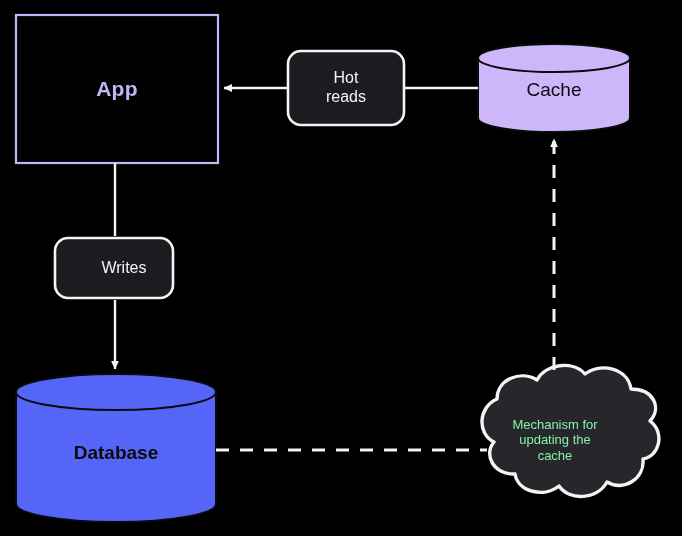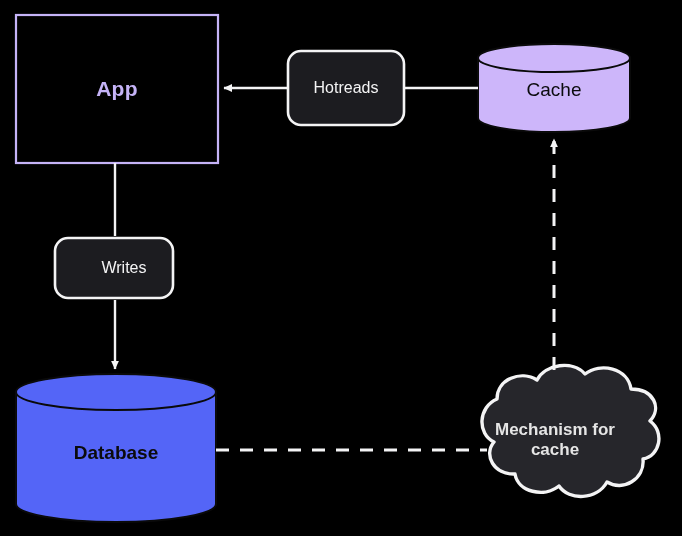--- a/index.html
+++ b/index.html
@@ -52,23 +52,23 @@
     font-size: 19px;
     font-weight: normal;
     color: #0b0b0d;
   }
   .edge-text {
     font-size: 16px;
     font-weight: normal;
     color: #f4f4f5;
   }
   .cloud-text {
-    font-size: 17px;
-    font-weight: bold;
-    color: #e5e5e5;
+    font-size: 13px;
+    font-weight: normal;
+    color: #86efac;
   }
 </style>
 </head>
 <body>
 
 <div id="diagram-root">
 
   <svg id="diagram-svg" viewBox="0 0 682 536">
     <defs>
       <marker id="arrow-white" markerWidth="9" markerHeight="9" refX="8" refY="4.5" orient="auto" markerUnits="userSpaceOnUse">
@@ -118,23 +118,24 @@
   </svg>
 
   <div class="node-label app-text" style="left:16px; top:15px; width:202px; height:148px;">App</div>
 
   <div class="node-label cache-text" style="left:478px; top:62px; width:152px; height:56px;">Cache</div>
 
   <div class="node-label db-text" style="left:16px; top:398px; width:200px; height:110px;font-weight:bold;">Database</div>
 
   <div class="node-label cloud-text" style="left:460px; top:400px; width:190px; height:80px; flex-direction:column;">
     <span>Mechanism for</span>
+    <span>updating the</span>
     <span>cache</span>
   </div>
 
-  <div class="node-label edge-text" style="left:288px; top:51px; width:116px; height:74px; flex-direction:row;">
+  <div class="node-label edge-text" style="left:288px; top:51px; width:116px; height:74px; flex-direction:column;">
     <span>Hot</span>
     <span>reads</span>
   </div>
 
   <div class="node-label edge-text" style="left:55px; top:238px; width:138px; height:60px;">Writes</div>
 
 </div>
 
 </body></html>

